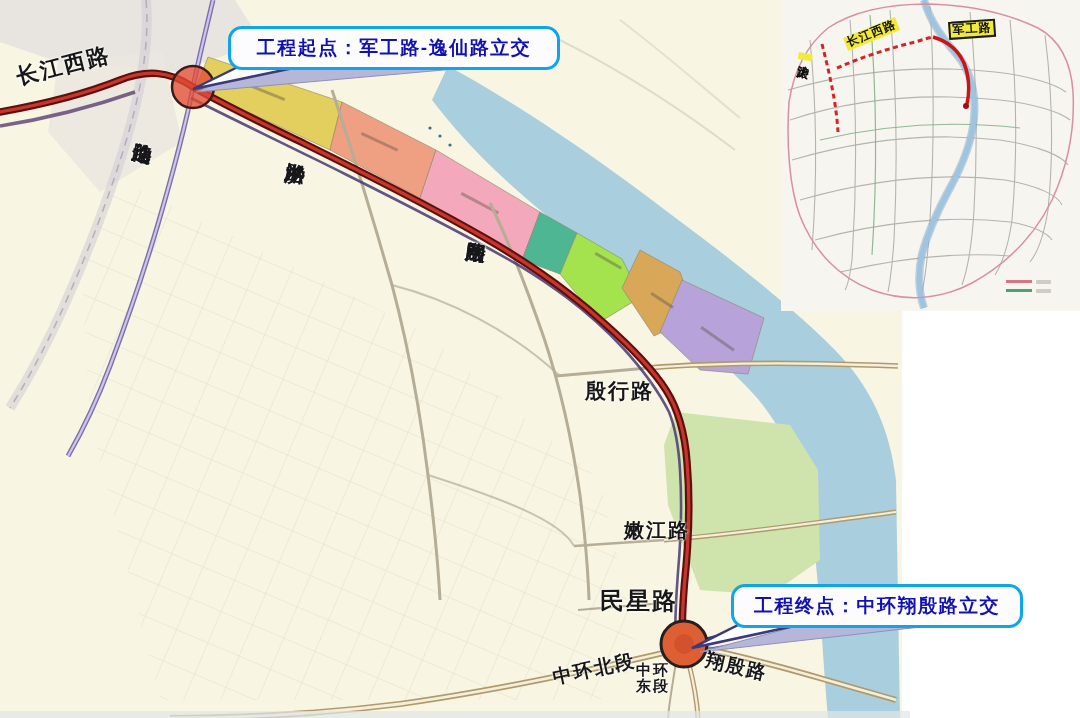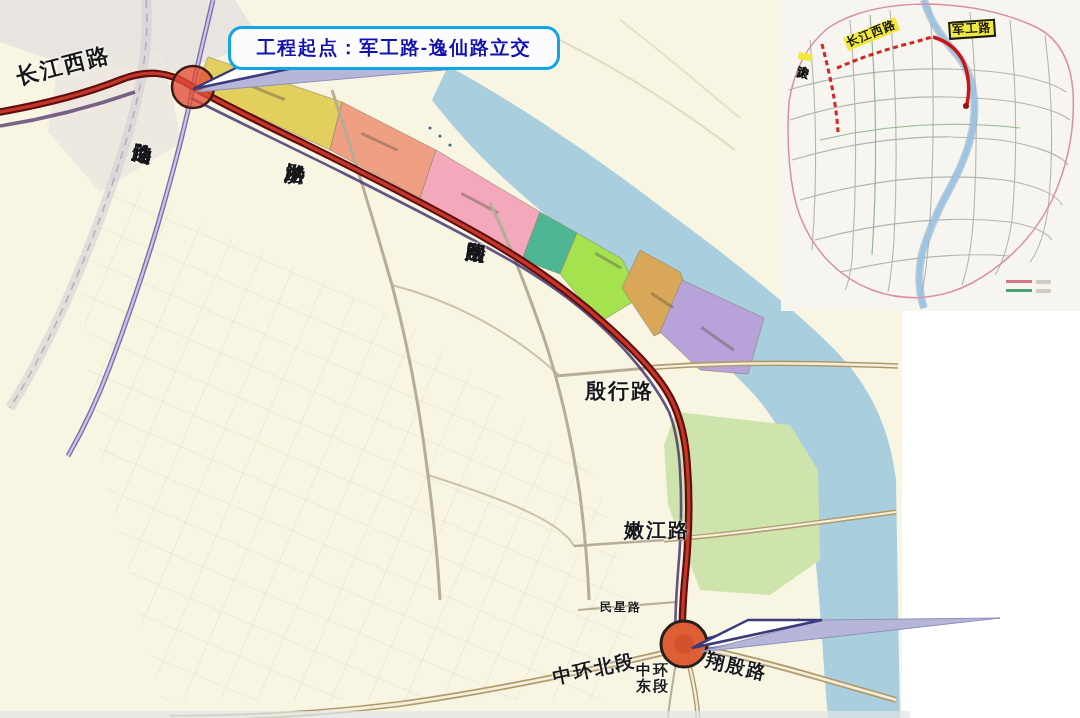--- a/index.html
+++ b/index.html
@@ -171,35 +171,38 @@
   </g>
 </svg>
 
 <div id="main-labels">
       <div class="map-label" style="left: 14px; top: 66px; font-size: 22px; transform: rotate(-14deg);">长江西路</div>
       <div class="map-label vertical" style="left: 138px; top: 126px; font-size: 20px; transform: rotate(13deg);">逸仙路</div>
       <div class="map-label vertical" style="left: 291px; top: 146px; font-size: 20px; transform: rotate(13deg);">淞沪路</div>
       <div class="map-label vertical" style="left: 469px; top: 225px; font-size: 20px; transform: rotate(8deg);">闸殷路</div>
       <div class="map-label" style="left: 585px; top: 351px; font-size: 21px; margin-top: 29px;">殷行路</div>
       <div class="map-label" style="left: 600px; top: 520px; font-size: 20px; margin-left: 24px;">嫩江路</div>
-      <div class="map-label" style="left: 600px; top: 589px; font-size: 12px; margin-top: 12px;">民星路</div>
+      <div class="map-label" style="left: 600px; top: 589px; font-size: 24px;">民星路</div>
       <div class="map-label" style="left: 551px; top: 668px; font-size: 19px; transform: rotate(-12deg);">中环北段</div>
       <div class="map-label" style="left: 636px; top: 663px; font-size: 15px;">中环
 东段</div>
       <div class="map-label" style="left: 708px; top: 650px; font-size: 19px; transform: rotate(13deg);">翔殷路</div>
     </div>
 <div id="inset-labels-box">
       <div class="inset-label" style="left: 843px; top: 38px; transform: rotate(-22deg);">长江西路</div>
       <div class="inset-label boxed" style="left: 948px; top: 22px; transform: rotate(-4deg);">军工路</div>
       <div class="inset-label vertical" style="left: 799px; top: 52px; transform: rotate(11deg);">沪太路</div>
     </div>
 
 <div class="callout" id="callout-start" style="left:228px;top:26px;min-width:306px;height:32px;">
   <span>工程起点：军工路-逸仙路立交</span>
 </div>
+<div class="callout" id="callout-end" style="left:731px;top:584px;min-width:266px;height:32px;">
+  <span>工程终点：中环翔殷路立交</span>
+</div>
 
 <div class="legend" id="inset-legend">
       <div class="row">
         <div class="swatch" style="background: rgb(216, 116, 132);"></div>
         <div class="smudge"></div>
       </div>
       <div class="row">
         <div class="swatch" style="background: rgb(79, 159, 114);"></div>
         <div class="smudge"></div>
       </div>

